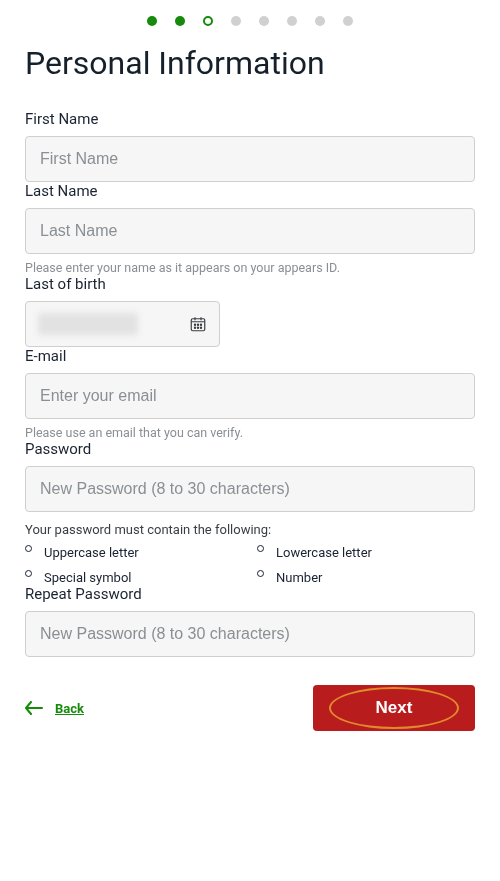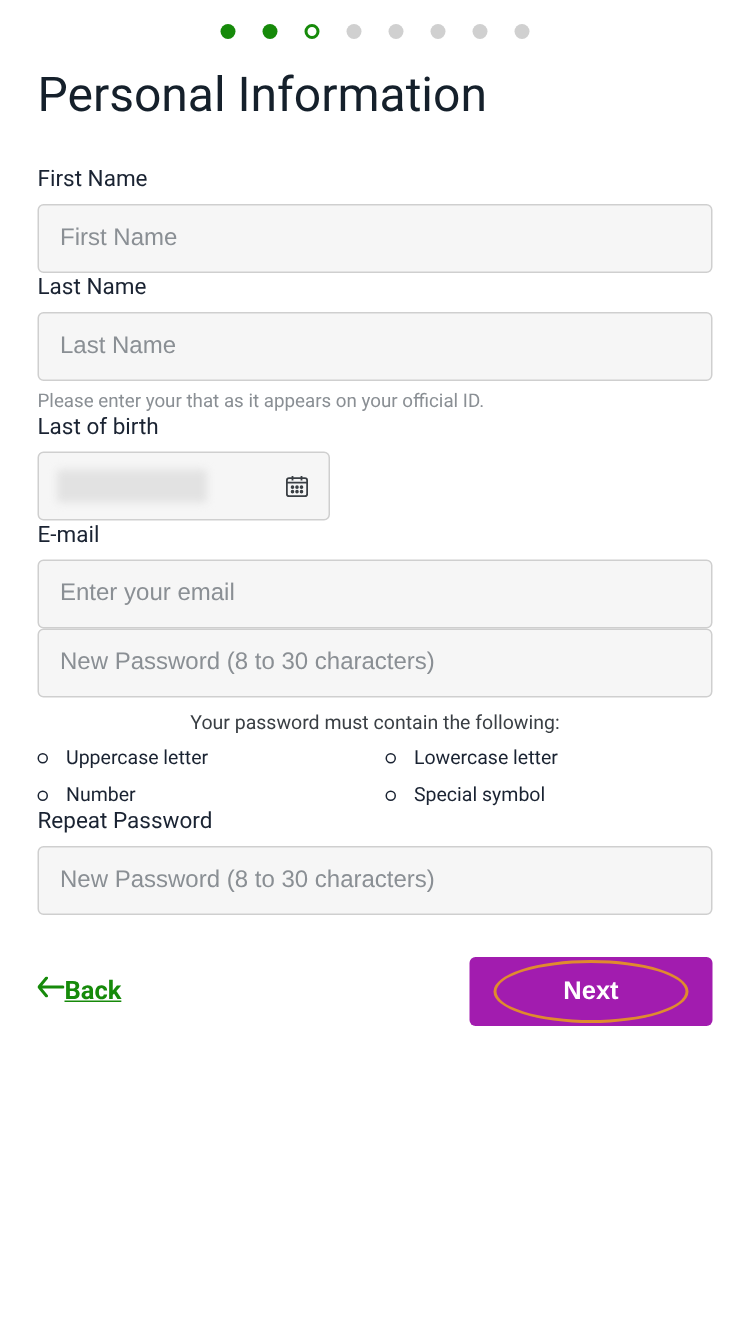--- a/index.html
+++ b/index.html
@@ -74,58 +74,57 @@
   background: #e2e2e2;
   filter: blur(3px);
   border-radius: 2px;
 }
 .cal-icon svg { display: block; }
 .pw-reqs {
   margin-top: 10px;
   font-size: 13px;
   color: #1a2332;
 }
-.pw-reqs-title { margin-bottom: 8px; color: #3a3f44; text-align: center; }
+.pw-reqs-title { margin-bottom: 8px; color: #3a3f44; }
 .reqs-grid {
   display: grid;
   grid-template-columns: 1fr 1fr;
   gap: 10px 14px;
 }
 .req {
   display: flex;
-  align-items: center;
   gap: 12px;
   font-size: 13px;
 }
 .req-bullet {
   width: 7px; height: 7px;
   border: 1.5px solid #1a2332;
   border-radius: 50%;
   flex-shrink: 0;
 }
 .nav {
   display: flex;
   justify-content: space-between;
   align-items: center;
   margin-top: 28px;
 }
 .back {
   display: inline-flex;
-  align-items: flex-start;
-  gap: 0;
+  align-items: center;
+  gap: 12px;
   color: #168a0a;
   font-weight: 700;
-  font-size: 17px;
+  font-size: 13px;
   text-decoration: underline;
   cursor: pointer;
 }
 .back-arrow svg { display: block; }
 .next-wrap { position: relative; }
 .next-btn {
-  background: #a21caf;
+  background: #b91c1c;
   color: #fff;
   border: none;
   border-radius: 4px;
   font-size: 17px;
   font-weight: 700;
   width: 162px;
   height: 46px;
   cursor: pointer;
 }
 .highlight-ring {
@@ -155,21 +154,21 @@
 <h1>Personal Information</h1>
 
 <div class="field">
   <label class="label">First Name</label>
   <input class="input" type="text" placeholder="First Name" style="">
 </div>
 
 <div class="field">
   <label class="label">Last Name</label>
   <input class="input" type="text" placeholder="Last Name" style="">
-  <div class="helper">Please enter your that as it appears on your official ID.</div>
+  <div class="helper">Please enter your name as it appears on your appears ID.</div>
 </div>
 
 <div class="field">
   <label class="label">Last of birth</label>
   <div class="date-wrap">
     <div class="date-blur"></div>
     <span class="cal-icon">
       <svg width="18" height="18" viewBox="0 0 24 24" fill="none" stroke="#3a3f44" stroke-width="1.6">
         <rect x="3" y="5" width="18" height="16" rx="2"></rect>
         <path d="M3 9h18M8 3v4M16 3v4"></path>
@@ -180,42 +179,44 @@
           <circle cx="12" cy="17" r="0.8" fill="#3a3f44"></circle>
           <circle cx="16" cy="17" r="0.8" fill="#3a3f44"></circle>
       </svg>
     </span>
   </div>
 </div>
 
 <div class="field">
   <label class="label">E-mail</label>
   <input class="input" type="email" placeholder="Enter your email" style="">
-</div>
-
-<div class="field">
+  <div class="helper">Please use an email that you can verify.</div>
+</div>
+
+<div class="field">
+  <label class="label">Password</label>
   <input class="input" type="password" placeholder="New Password (8 to 30 characters)" style="">
   <div class="pw-reqs">
     <div class="pw-reqs-title">Your password must contain the following:</div>
     <div class="reqs-grid">
       <div class="req">
           <span class="req-bullet"></span>
           <span>Uppercase letter</span>
         </div>
       <div class="req">
           <span class="req-bullet"></span>
           <span>Lowercase letter</span>
         </div>
       <div class="req">
           <span class="req-bullet"></span>
+          <span>Special symbol</span>
+        </div>
+      <div class="req">
+          <span class="req-bullet"></span>
           <span>Number</span>
-        </div>
-      <div class="req">
-          <span class="req-bullet"></span>
-          <span>Special symbol</span>
         </div>
     </div>
   </div>
 </div>
 
 <div class="field">
   <label class="label">Repeat Password</label>
   <input class="input" type="password" placeholder="New Password (8 to 30 characters)" style="">
 </div>
 

